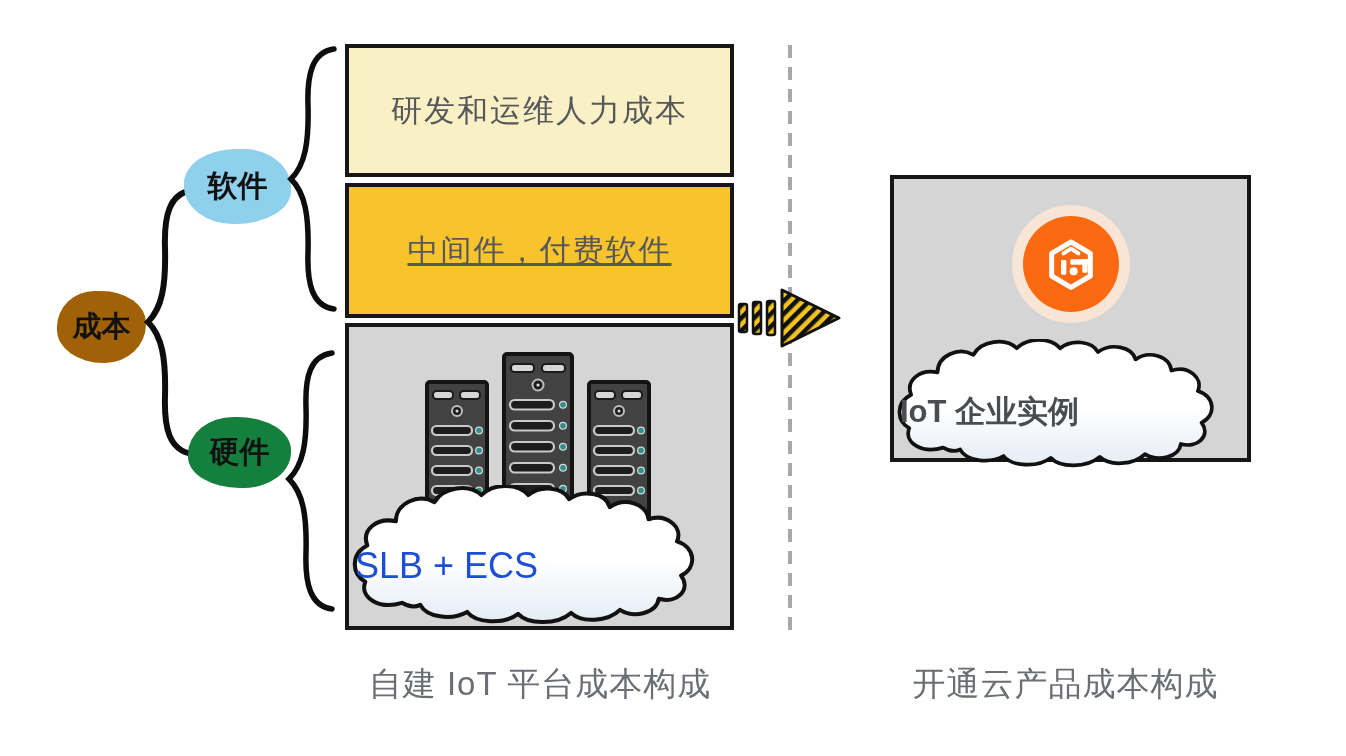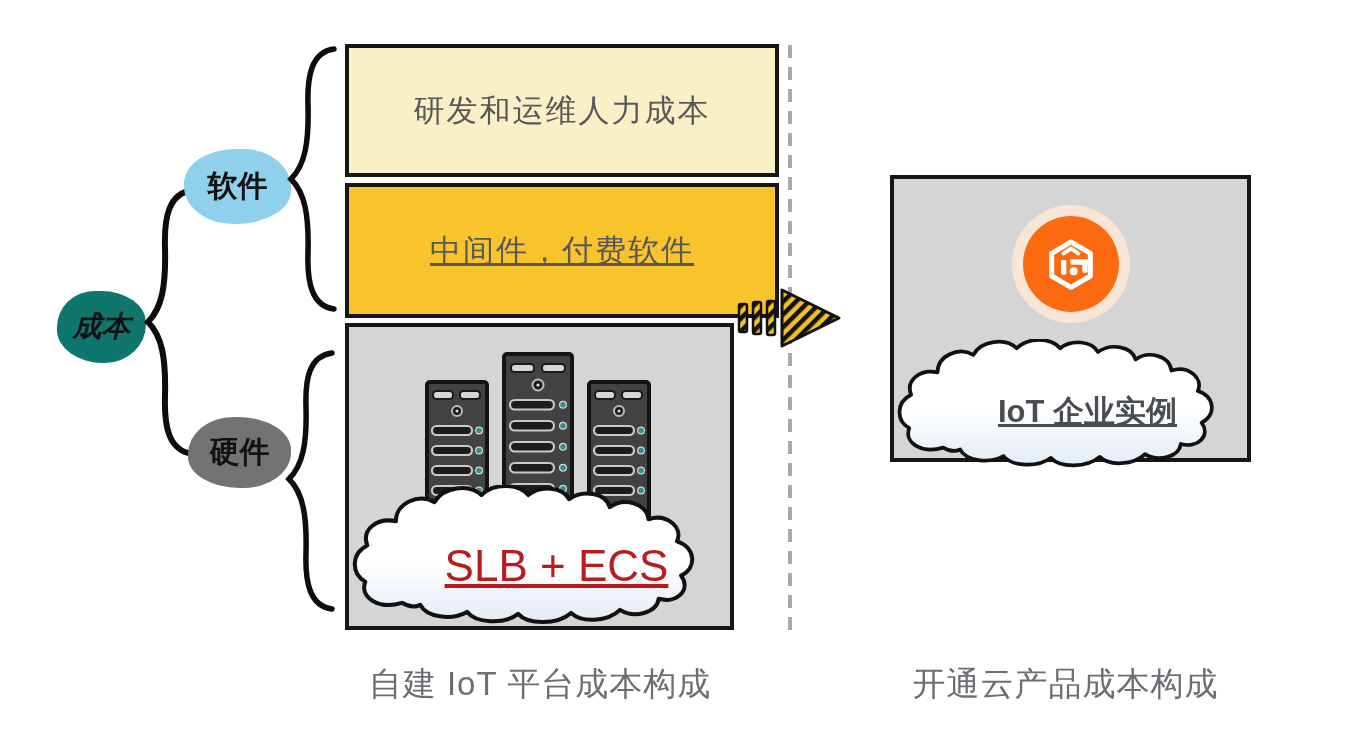--- a/index.html
+++ b/index.html
@@ -18,21 +18,21 @@
   .bubble-sw {
     left:184px; top:149px; width:107px; height:75px; font-size:30px;
     border-radius:48% 44% 52% 46% / 46% 52% 44% 50%;
   }
   .bubble-hw {
     left:188px; top:417px; width:103px; height:71px; font-size:30px;
     border-radius:44% 52% 46% 50% / 52% 46% 50% 44%;
   }
   .brace { position:absolute; }
   .cost-box {
-    position:absolute; left:345px; width:434px; box-sizing:border-box;
+    position:absolute; left:345px; width:389px; box-sizing:border-box;
     border:4px solid #161616; display:flex; align-items:center; justify-content:center;
     color:#56585B; font-size:31px; letter-spacing:2px;
   }
   .box-rd   { top:44px;  height:133px; }
   .box-mid  { top:183px; height:135px;text-decoration:underline; }
   .box-hw   { top:323px; height:307px; position:absolute; left:345px; width:389px;
               box-sizing:border-box; border:4px solid #161616; }
   .divider {
     position:absolute; left:788px; top:45px; width:4px; height:592px;
     background-image:repeating-linear-gradient(to bottom,#A8A8A8 0 13px, transparent 13px 22px);
@@ -45,54 +45,54 @@
   .halo {
     position:absolute; left:118px; top:26px; width:118px; height:118px;
     border-radius:50%; display:flex; align-items:center; justify-content:center;
   }
   .iot-circle {
     width:96px; height:96px; border-radius:50%;
     display:flex; align-items:center; justify-content:center;
   }
   .cloud-wrap { position:absolute; z-index:5; }
   .cloud-label {
-    position:absolute; left:17px; top:0; width:100%; height:100%; z-index:6;
-    display:flex; align-items:center; justify-content:center;text-decoration:underline;
-  }
-  .slb-label  { color:#b91c1c; font-size:44px; padding-top:10px; }
+    position:absolute; left:4px; top:0; width:100%; height:100%; z-index:6;
+    display:flex; align-items:center; justify-content:flex-start;
+  }
+  .slb-label  { color:#1d4ed8; font-size:36px; padding-top:10px; }
   .iot-label  { color:#494D52; font-size:31px; font-weight:bold; padding-top:8px; }
   .caption {
     position:absolute; top:662px; text-align:center; color:#6B6F74;
     font-size:33px; letter-spacing:1px;
   }
   .caption-left  { left:325px; width:430px; }
   .caption-right { left:885px; width:361px; }
   .servers { position:absolute; left:40px; top:23px; z-index:2; }
 </style>
 </head>
 <body>
 
 <div class="stage">
 
-  <div class="bubble bubble-root" style="background:#0f766e;font-style:italic;">
+  <div class="bubble bubble-root" style="background:#a16207;">
     <span>成本</span>
   </div>
 
   <svg class="brace" style="left:143px; top:186px;" width="52" height="272" viewBox="0 0 52 272">
     <path d="M49,4 C26,8 21,30 22,62 C23,100 19,122 5,136 C19,150 23,172 22,210 C21,242 26,264 49,268" fill="none" stroke="#0D0D0D" stroke-width="6" stroke-linecap="round"></path>
   </svg>
 
   <div class="bubble bubble-sw" style="background:#8FD0ED;align-items:center;">
     <span>软件</span>
   </div>
   <svg class="brace" style="left:287px; top:45px;" width="50" height="268" viewBox="0 0 50 268">
     <path d="M47,4 C25,7 20,30 21,60 C22,98 18,120 4,134 C18,148 22,170 21,208 C20,238 25,261 47,264" fill="none" stroke="#0D0D0D" stroke-width="5.5" stroke-linecap="round"></path>
   </svg>
 
-  <div class="bubble bubble-hw" style="background:#737373;">
+  <div class="bubble bubble-hw" style="background:#15803d;">
     <span>硬件</span>
   </div>
   <svg class="brace" style="left:285px; top:349px;" width="50" height="264" viewBox="0 0 50 264">
     <path d="M47,4 C25,7 20,28 21,58 C22,94 18,116 4,130 C18,144 22,166 21,204 C20,234 25,257 47,260" fill="none" stroke="#0D0D0D" stroke-width="5.5" stroke-linecap="round"></path>
   </svg>
 
   <div class="cost-box box-rd" style="background:#FAF0C6;">
     <span>研发和运维人力成本</span>
   </div>
 

